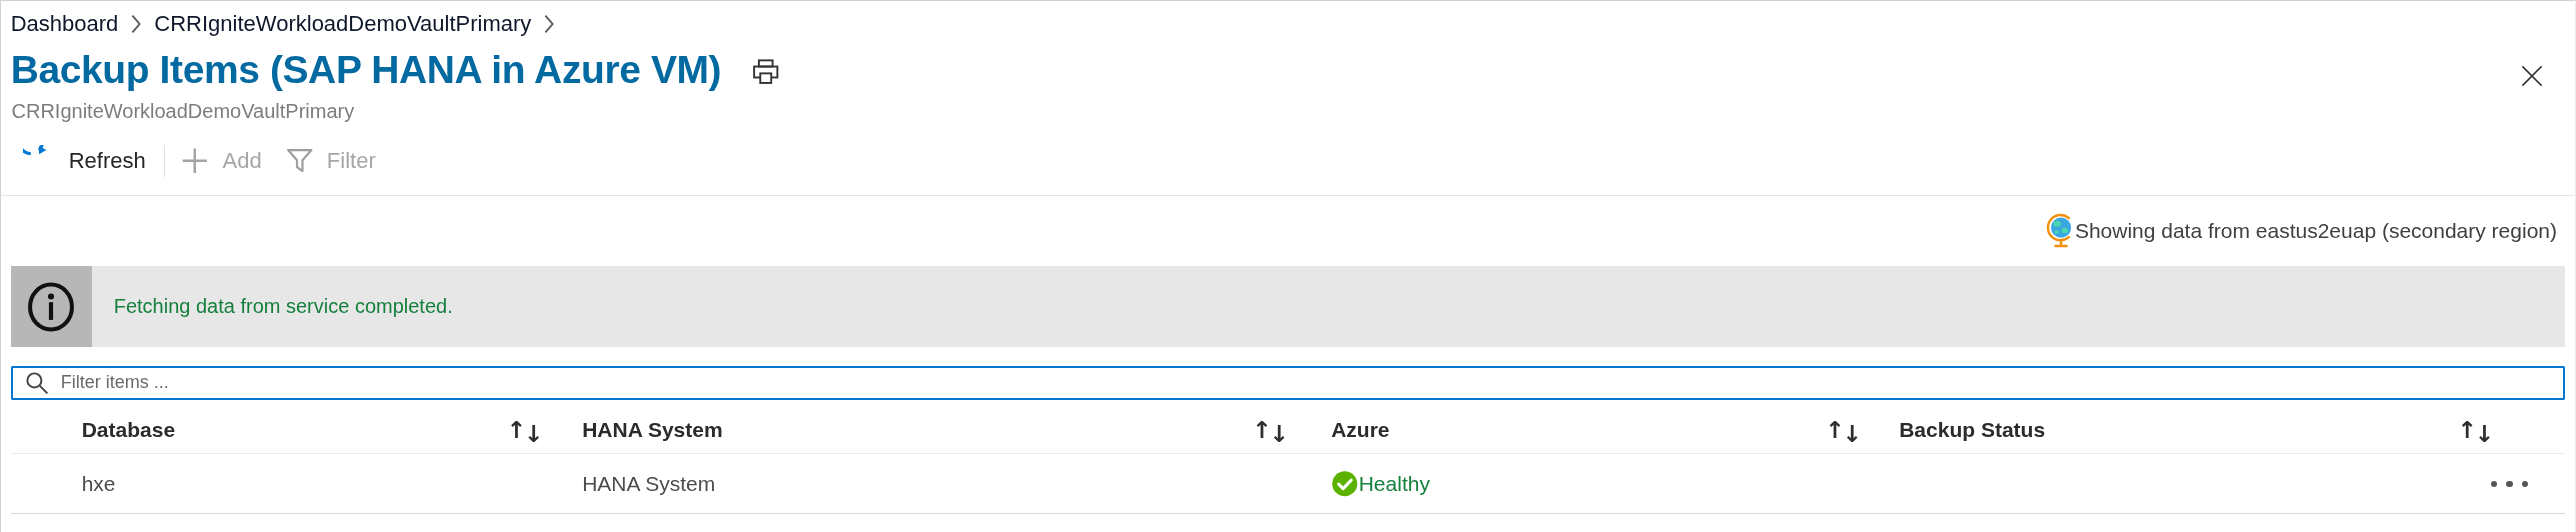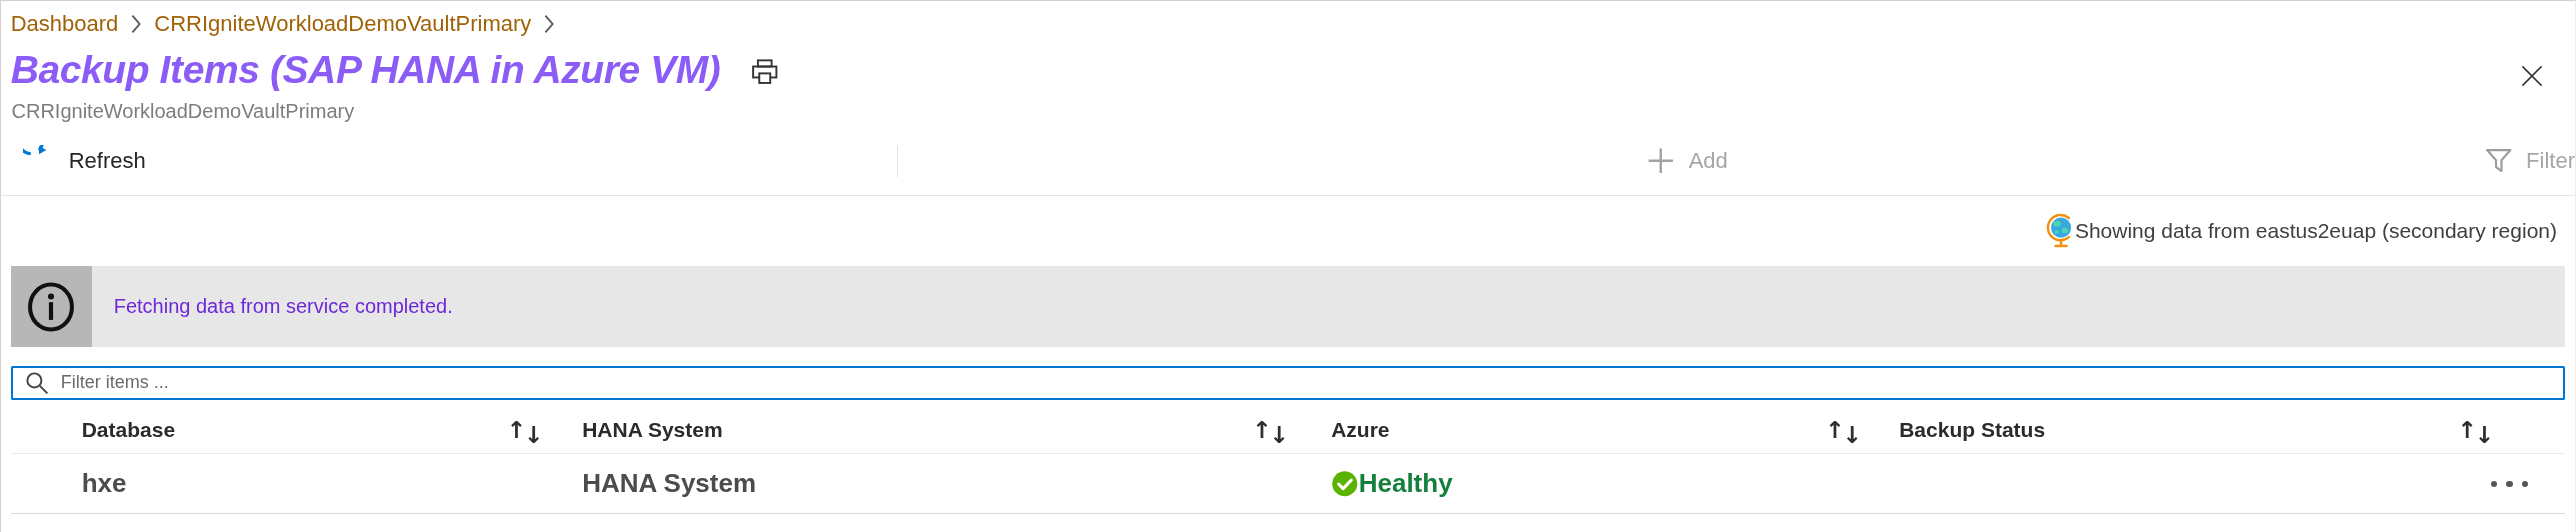--- a/index.html
+++ b/index.html
@@ -4,62 +4,62 @@
 <style>
   * { margin:0; padding:0; box-sizing:border-box; }
   html,body { background:#fff; }
   .page {
     position:relative; width:2576px; height:532px; overflow:hidden;
     background:#fff; font-family:"Liberation Sans", sans-serif;
     border-top:1.6px solid #d2d2d2; border-left:1.6px solid #d2d2d2; border-right:1.6px solid #ececec;
   }
   
   .breadcrumb { margin:9.7px 0 0 9.7px; height:26px; display:flex; align-items:center; gap:12px; font-size:22px; }
-  .crumb { color:#a16207; cursor:pointer; white-space:nowrap;text-align:center; }
+  .crumb { color:#0f172a; cursor:pointer; white-space:nowrap;text-align:center; }
   .crumb-sep { display:flex; align-items:center; }
   
   .title-row { margin:11.3px 0 0 9.7px; display:flex; align-items:flex-start; }
-  .page-title { font-size:39px; font-weight:600; color:#8b5cf6; line-height:44px; letter-spacing:-0.4px;font-style:italic; }
+  .page-title { font-size:39px; font-weight:600; color:#0369a1; line-height:44px; letter-spacing:-0.4px; }
   .print-btn { margin:11.3px 0 0 31px; cursor:pointer; background:none; border:none; }
   .close-btn { position:absolute; top:63px; right:31px; cursor:pointer; background:none; border:none; }
   .subtitle { margin:8px 0 0 10.5px; font-size:20px; color:#7d7d7d; }
   
-  .toolbar { margin:19.4px 0 0 22px; height:37px; display:flex; align-items:center;justify-content:space-between; }
+  .toolbar { margin:19.4px 0 0 22px; height:37px; display:flex; align-items:center; }
   .tb-btn { display:flex; align-items:center; gap:13.7px; background:none; border:none; cursor:pointer; font-family:inherit; font-size:22px; }
   .tb-btn .lbl { color:#262626; }
   .tb-btn.disabled .lbl { color:#a6a6a6; }
   .tb-sep { width:1.6px; height:32px; background:#e0e0e0; margin:0 16px 0 18px; }
   .tb-btn + .tb-btn { margin-left:24px; }
   .toolbar-divider { margin-top:16px; border-top:1.6px solid #e4e4e4; }
   
   .region-row { height:70px; display:flex; align-items:center; justify-content:flex-end; padding-right:18px; font-size:21px; color:#3f3f3f; }
   
   .banner { margin:0 9.7px; height:81px; background:#e7e7e7; display:flex; align-items:stretch; }
   .banner-icon-box { width:81px; background:#b7b7b7; display:flex; align-items:center; justify-content:center; flex:none; }
-  .banner-text { align-self:center; margin-left:22px; font-size:20px; color:#6d28d9; }
+  .banner-text { align-self:center; margin-left:22px; font-size:20px; color:#15803d; }
   
   .filter-row { margin:18.6px 9.7px 0; position:relative; }
   .filter-input {
     width:100%; height:34px; border:2.4px solid #0078d4; border-radius:1.6px;
     font-family:inherit; font-size:18px; color:#14532d; padding:0 16px 0 48px; outline:none;
   }
   .filter-input::placeholder { color:#6a6a6a; opacity:1; }
   .search-ic { position:absolute; left:13px; top:4px; }
   
   .table { margin:7.3px 9.7px 0; }
   .thead, .trow { display:grid; grid-template-columns:557px 749px 568px 1fr; align-items:center; }
   .thead { height:47px; border-bottom:1.6px solid #ebebeb; }
-  .th { display:flex; align-items:flex-end; justify-content:space-between; font-size:21px; font-weight:600; color:#2b2b2b; cursor:pointer; }
+  .th { display:flex; align-items:center; justify-content:space-between; font-size:21px; font-weight:600; color:#2b2b2b; cursor:pointer; }
   .th.c1 { padding-left:71px; padding-right:24px; }
   .th.c2 { padding-left:14.5px; padding-right:27.5px; }
   .th.c3 { padding-left:14.5px; padding-right:22.6px; }
   .th.c4 { padding-left:14.5px; padding-right:71px;gap:8px; }
   .sort { font-family:"DejaVu Sans", sans-serif; font-size:23.4px; color:#2e2e2e; white-space:nowrap; line-height:1; }
   .sort .dn { position:relative; top:4.8px; margin-left:-2.4px; }
-  .trow { height:60px; border-bottom:1.6px solid #d9d9d9; font-size:26px; color:#4c4c4c; position:relative; cursor:pointer;font-weight:bold; }
+  .trow { height:60px; border-bottom:1.6px solid #d9d9d9; font-size:21px; color:#4c4c4c; position:relative; cursor:pointer; }
   .td.c1 { padding-left:71px; }
   .td.c2, .td.c3, .td.c4 { padding-left:14.5px; }
   .status-cell { display:flex; align-items:center; color:#15803d; }
   .row-menu { position:absolute; right:37px; top:0; height:100%; display:flex; align-items:center; gap:9px; background:none; border:none; cursor:pointer; }
   .row-menu .dot { width:6.5px; height:6.5px; border-radius:50%; background:#565656; display:block; }
   svg { display:block; }
 </style>
 </head>
 <body>
 

